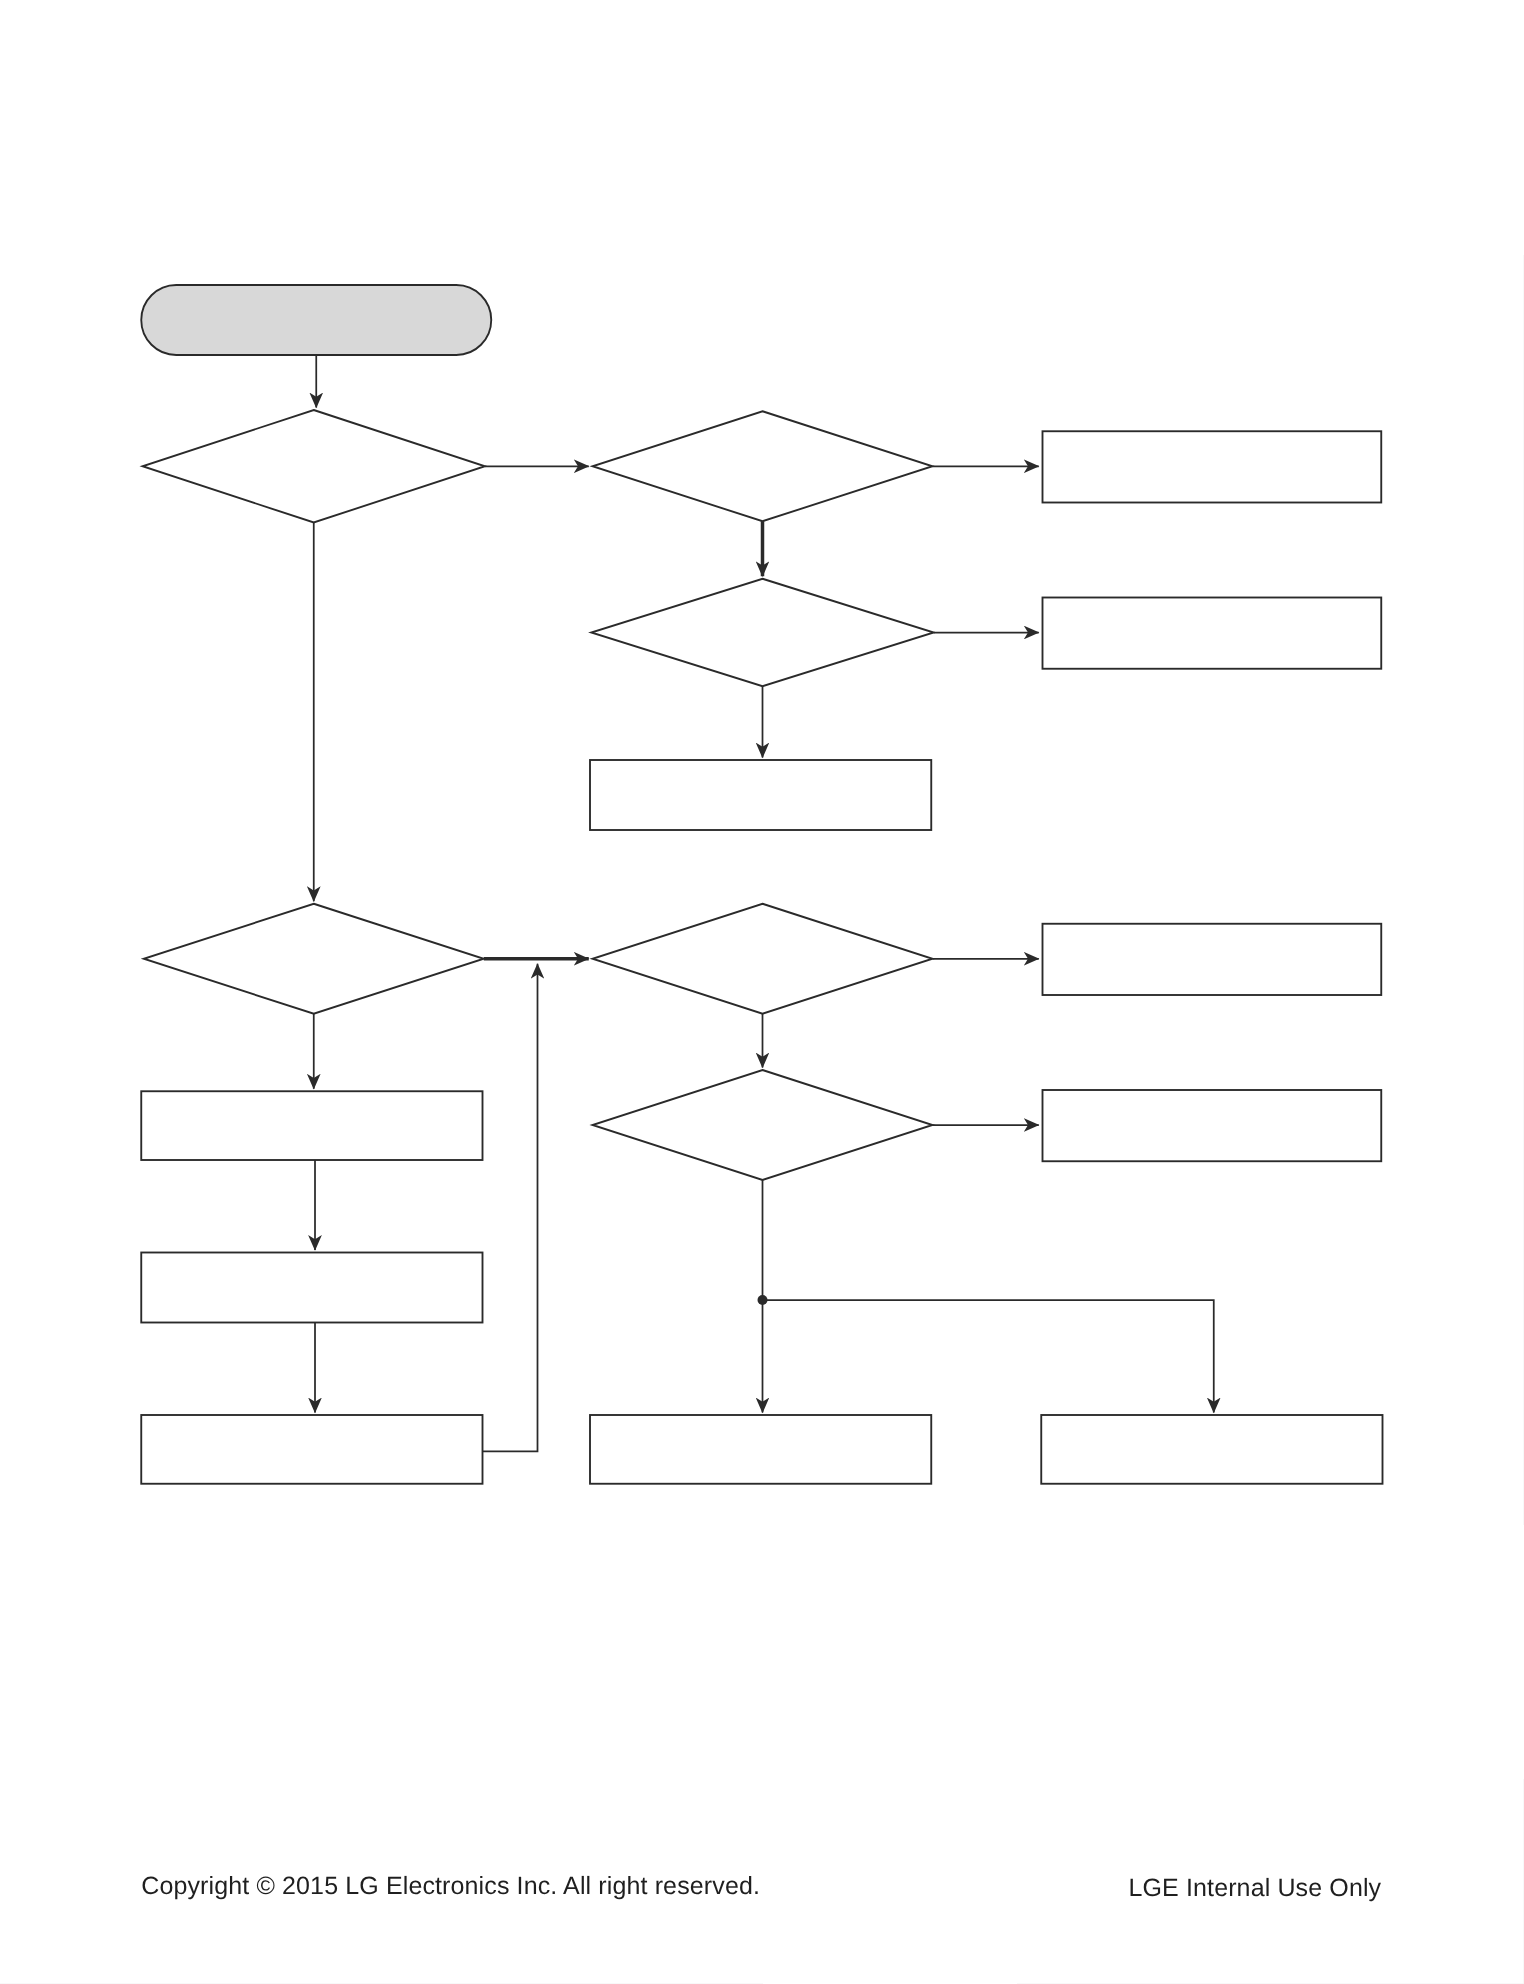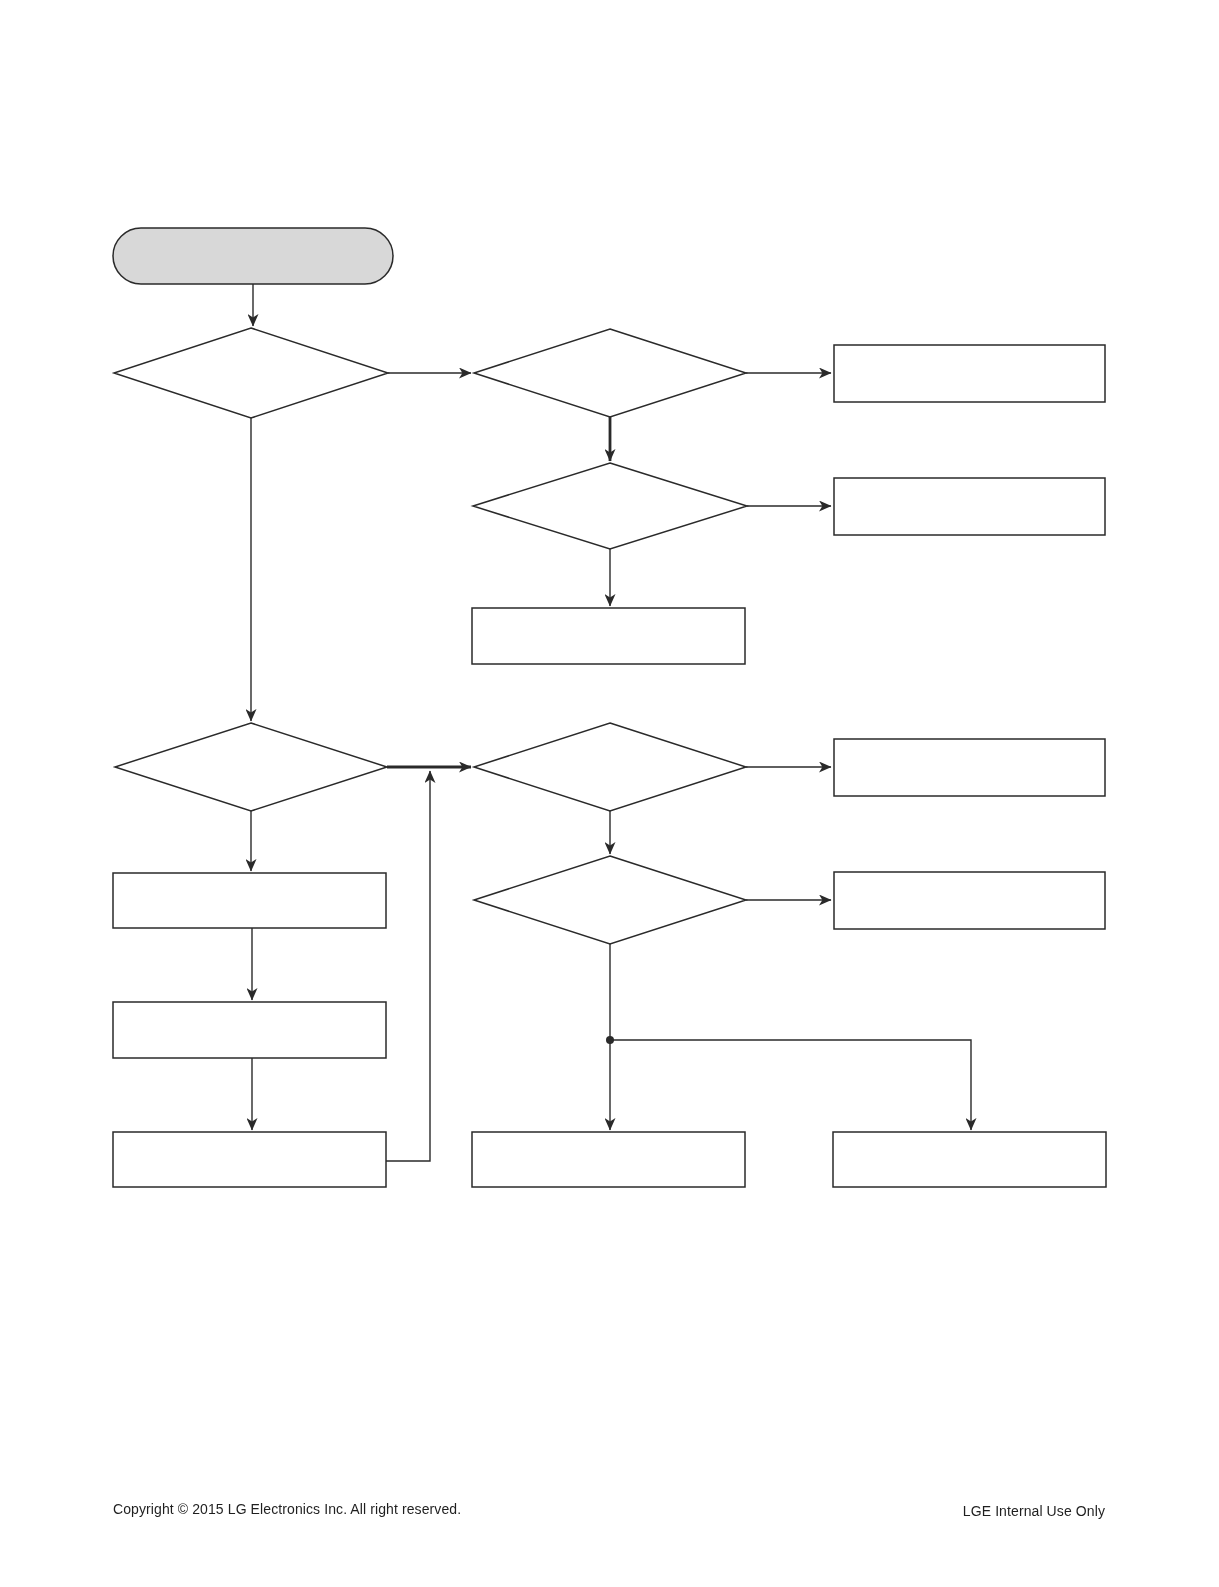--- a/index.html
+++ b/index.html
@@ -22,21 +22,21 @@
   svg.flow{position:absolute;left:0;top:0;width:1219px;height:1587px;display:block;}
   .connector{fill:none;stroke:var(--line);stroke-width:1.4;}
   .connector.bold{stroke-width:2.8;}
   .shape{stroke:var(--line);stroke-width:1.5;}
   .shape.process{fill:var(--process-fill);}
   .shape.terminator{fill:var(--terminator-fill);}
   .junction-dot{fill:var(--line);stroke:none;}
   .footer{
     position:absolute;
     color:var(--footer-text);
-    font-size:14px;
+    font-size:20px;
     line-height:21px;
     letter-spacing:0.1px;
   }
   .footer.left{left:113px;top:1499px;}
   .footer.right{right:114px;top:1501px;}
 </style>
 </head>
 <body>
 
 <div class="page">

